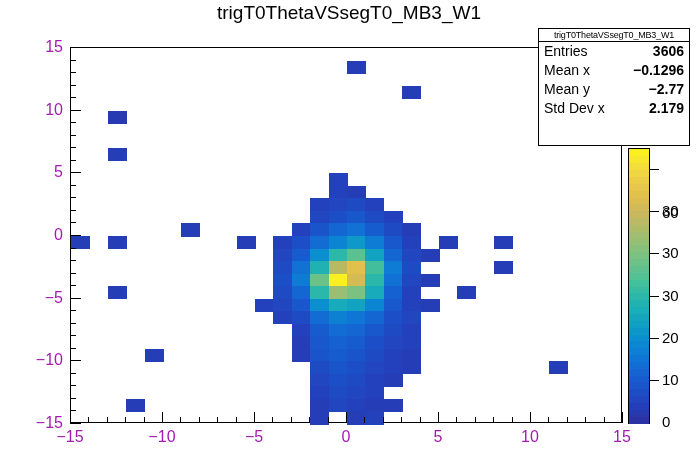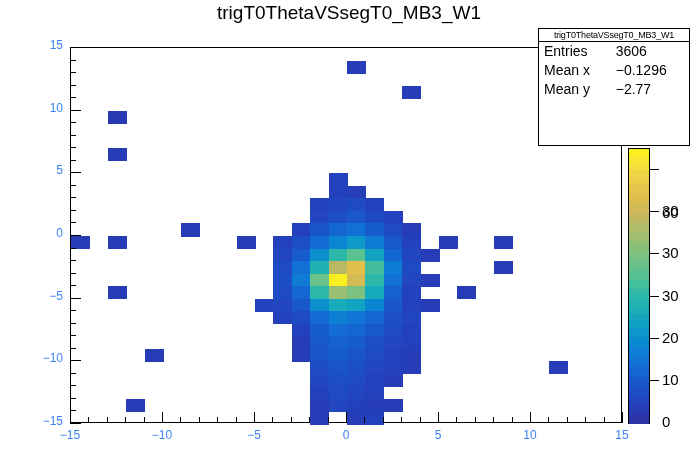--- a/index.html
+++ b/index.html
@@ -17,37 +17,37 @@
     border:1px solid #000;box-sizing:border-box;background:#fff;
   }
   #cells{position:absolute;left:0;top:0;width:100%;height:100%;}
   #cells div{position:absolute;}
 
   
   .tick{position:absolute;background:#000;}
   .tl{width:1px;}
   .tlh{height:1px;}
 
-  .axlabel{position:absolute;font-size:12px;color:#3b82f6;}
+  .axlabel{position:absolute;font-size:16px;color:#a21caf;}
   .ylab{text-align:right;width:42px;}
   .xlab{text-align:center;width:50px;}
 
   
   #stats{
     position:absolute;left:538px;top:28px;width:152px;height:118px;
     border:1px solid #000;background:#fff;box-sizing:border-box;
     font-size:14px;color:#000;
   }
   #stats .sttitle{
     font-size:9px;text-align:center;border-bottom:1px solid #000;
     padding:1px 0 1px 0;letter-spacing:-0.2px;white-space:nowrap;overflow:hidden;
   }
   #stats table{width:100%;border-collapse:collapse;}
   #stats td{padding:0 5px;font-size:14px;line-height:19px;}
-  #stats td.v{text-align:left;}
+  #stats td.v{text-align:right;font-weight:bold;}
 
   
   #palette{position:absolute;left:628px;top:148px;width:22px;height:276px;border:1px solid #000;box-sizing:border-box;}
   #palette div{position:absolute;left:0;width:100%;}
   #palaxis{position:absolute;left:650px;top:148px;width:44px;height:276px;}
   #palaxis .pt{position:absolute;left:0;width:9px;height:1px;background:#000;}
   #palaxis .plab{position:absolute;left:12px;font-size:15px;color:#000;transform:translateY(-9px);}
 </style>
 </head>
 <body>
@@ -348,17 +348,21 @@
             <td class="v">3606</td>
           </tr>
           <tr>
             <td>Mean x</td>
             <td class="v">−0.1296</td>
           </tr>
           <tr>
             <td>Mean y</td>
             <td class="v">−2.77</td>
           </tr>
+          <tr>
+            <td>Std Dev x</td>
+            <td class="v">2.179</td>
+          </tr>
         </tbody>
       </table>
   </div>
 
 </div>
 
 </body></html>

